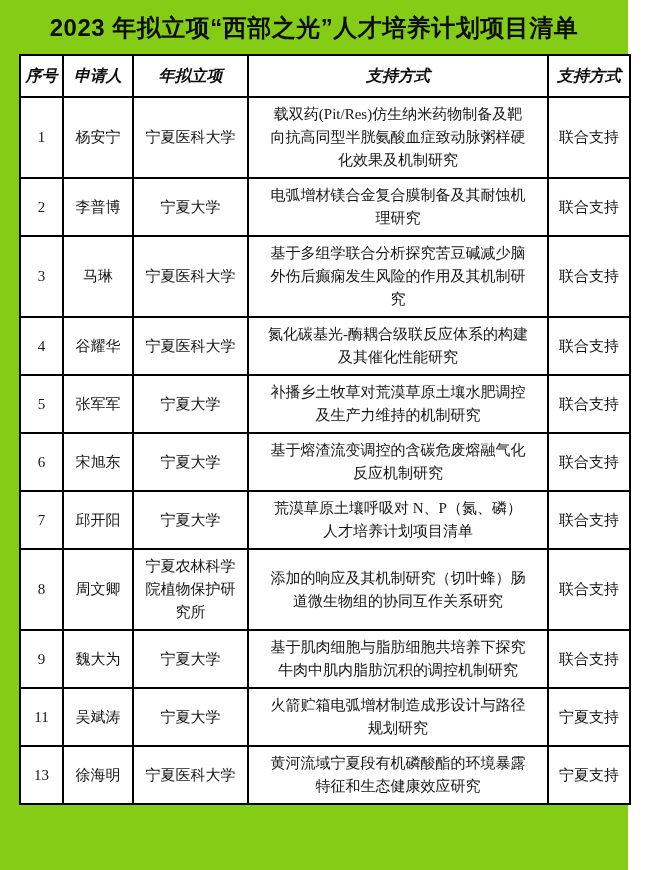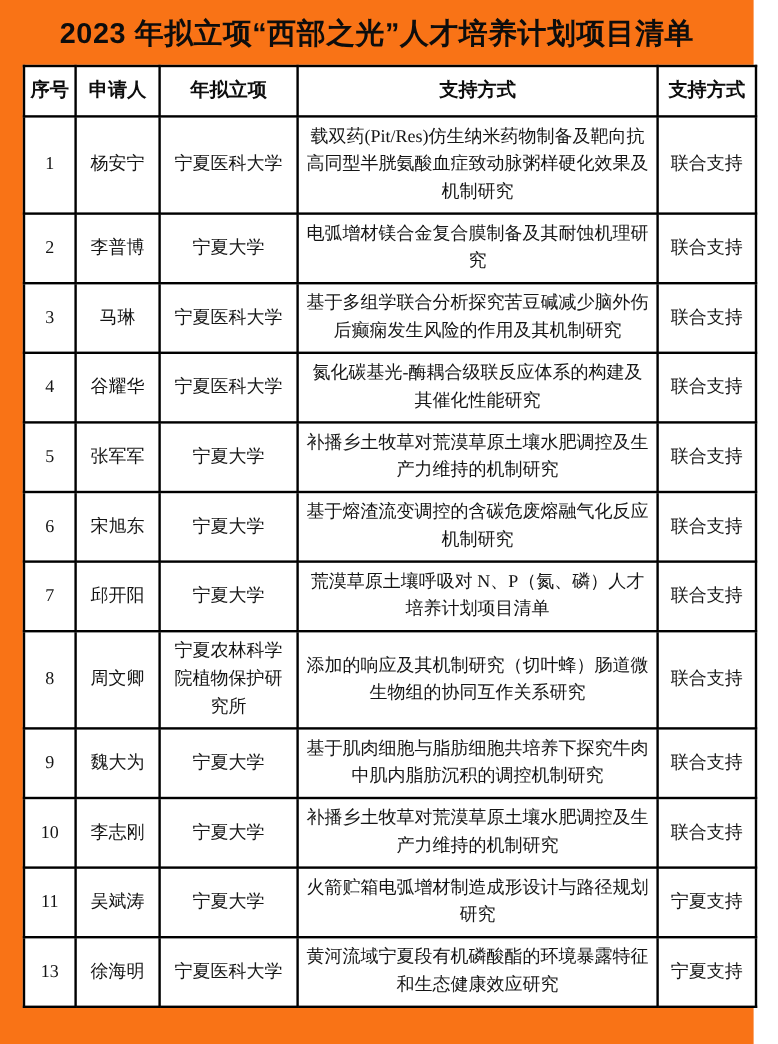--- a/index.html
+++ b/index.html
@@ -10,21 +10,21 @@
   body {
     width: 648px;
     height: 870px;
     overflow: hidden;
     color: #111111;
     font-family: "Liberation Serif", serif;
   }
   .page {
     width: 628px;
     height: 870px;
-    background: #f97316;
+    background: #84cc16;
     box-sizing: border-box;
   }
   .page-title {
     margin: 0;
     padding: 12px 6px 10px 6px;
     text-align: center;
     font-family: "Liberation Sans", sans-serif;
     font-weight: bold;
     font-size: 24px;
     letter-spacing: 0.5px;
@@ -49,32 +49,33 @@
     vertical-align: middle;
     box-sizing: border-box;
     overflow-wrap: break-word;
   }
   .projects th {
     font-size: 16px;
     font-weight: bold;
     padding: 10px 2px;
     line-height: 20px;
     color: #0d0d0d;
+    font-style: italic;
   }
   .projects td {
     font-size: 15px;
     line-height: 23px;
     padding: 5px 5px;
     color: #151515;
   }
   .projects td.cell-no {
     font-size: 15px;
   }
   .projects td.cell-project {
-    padding: 5px 6px;
+    padding: 5px 18px;
   }
 </style>
 </head>
 <body>
 
 <div class="page">
 
   <h1 class="page-title">2023 年拟立项“西部之光”人才培养计划项目清单</h1>
 
   <table class="projects">
@@ -152,27 +153,20 @@
           <td class="cell-support">联合支持</td>
         </tr>
         <tr>
           <td class="cell-no">9</td>
           <td class="cell-name">魏大为</td>
           <td class="cell-unit">宁夏大学</td>
           <td class="cell-project">基于肌肉细胞与脂肪细胞共培养下探究牛肉中肌内脂肪沉积的调控机制研究</td>
           <td class="cell-support">联合支持</td>
         </tr>
         <tr>
-          <td class="cell-no">10</td>
-          <td class="cell-name">李志刚</td>
-          <td class="cell-unit">宁夏大学</td>
-          <td class="cell-project">补播乡土牧草对荒漠草原土壤水肥调控及生产力维持的机制研究</td>
-          <td class="cell-support">联合支持</td>
-        </tr>
-        <tr>
           <td class="cell-no">11</td>
           <td class="cell-name">吴斌涛</td>
           <td class="cell-unit">宁夏大学</td>
           <td class="cell-project">火箭贮箱电弧增材制造成形设计与路径规划研究</td>
           <td class="cell-support">宁夏支持</td>
         </tr>
         <tr>
           <td class="cell-no">13</td>
           <td class="cell-name">徐海明</td>
           <td class="cell-unit">宁夏医科大学</td>

